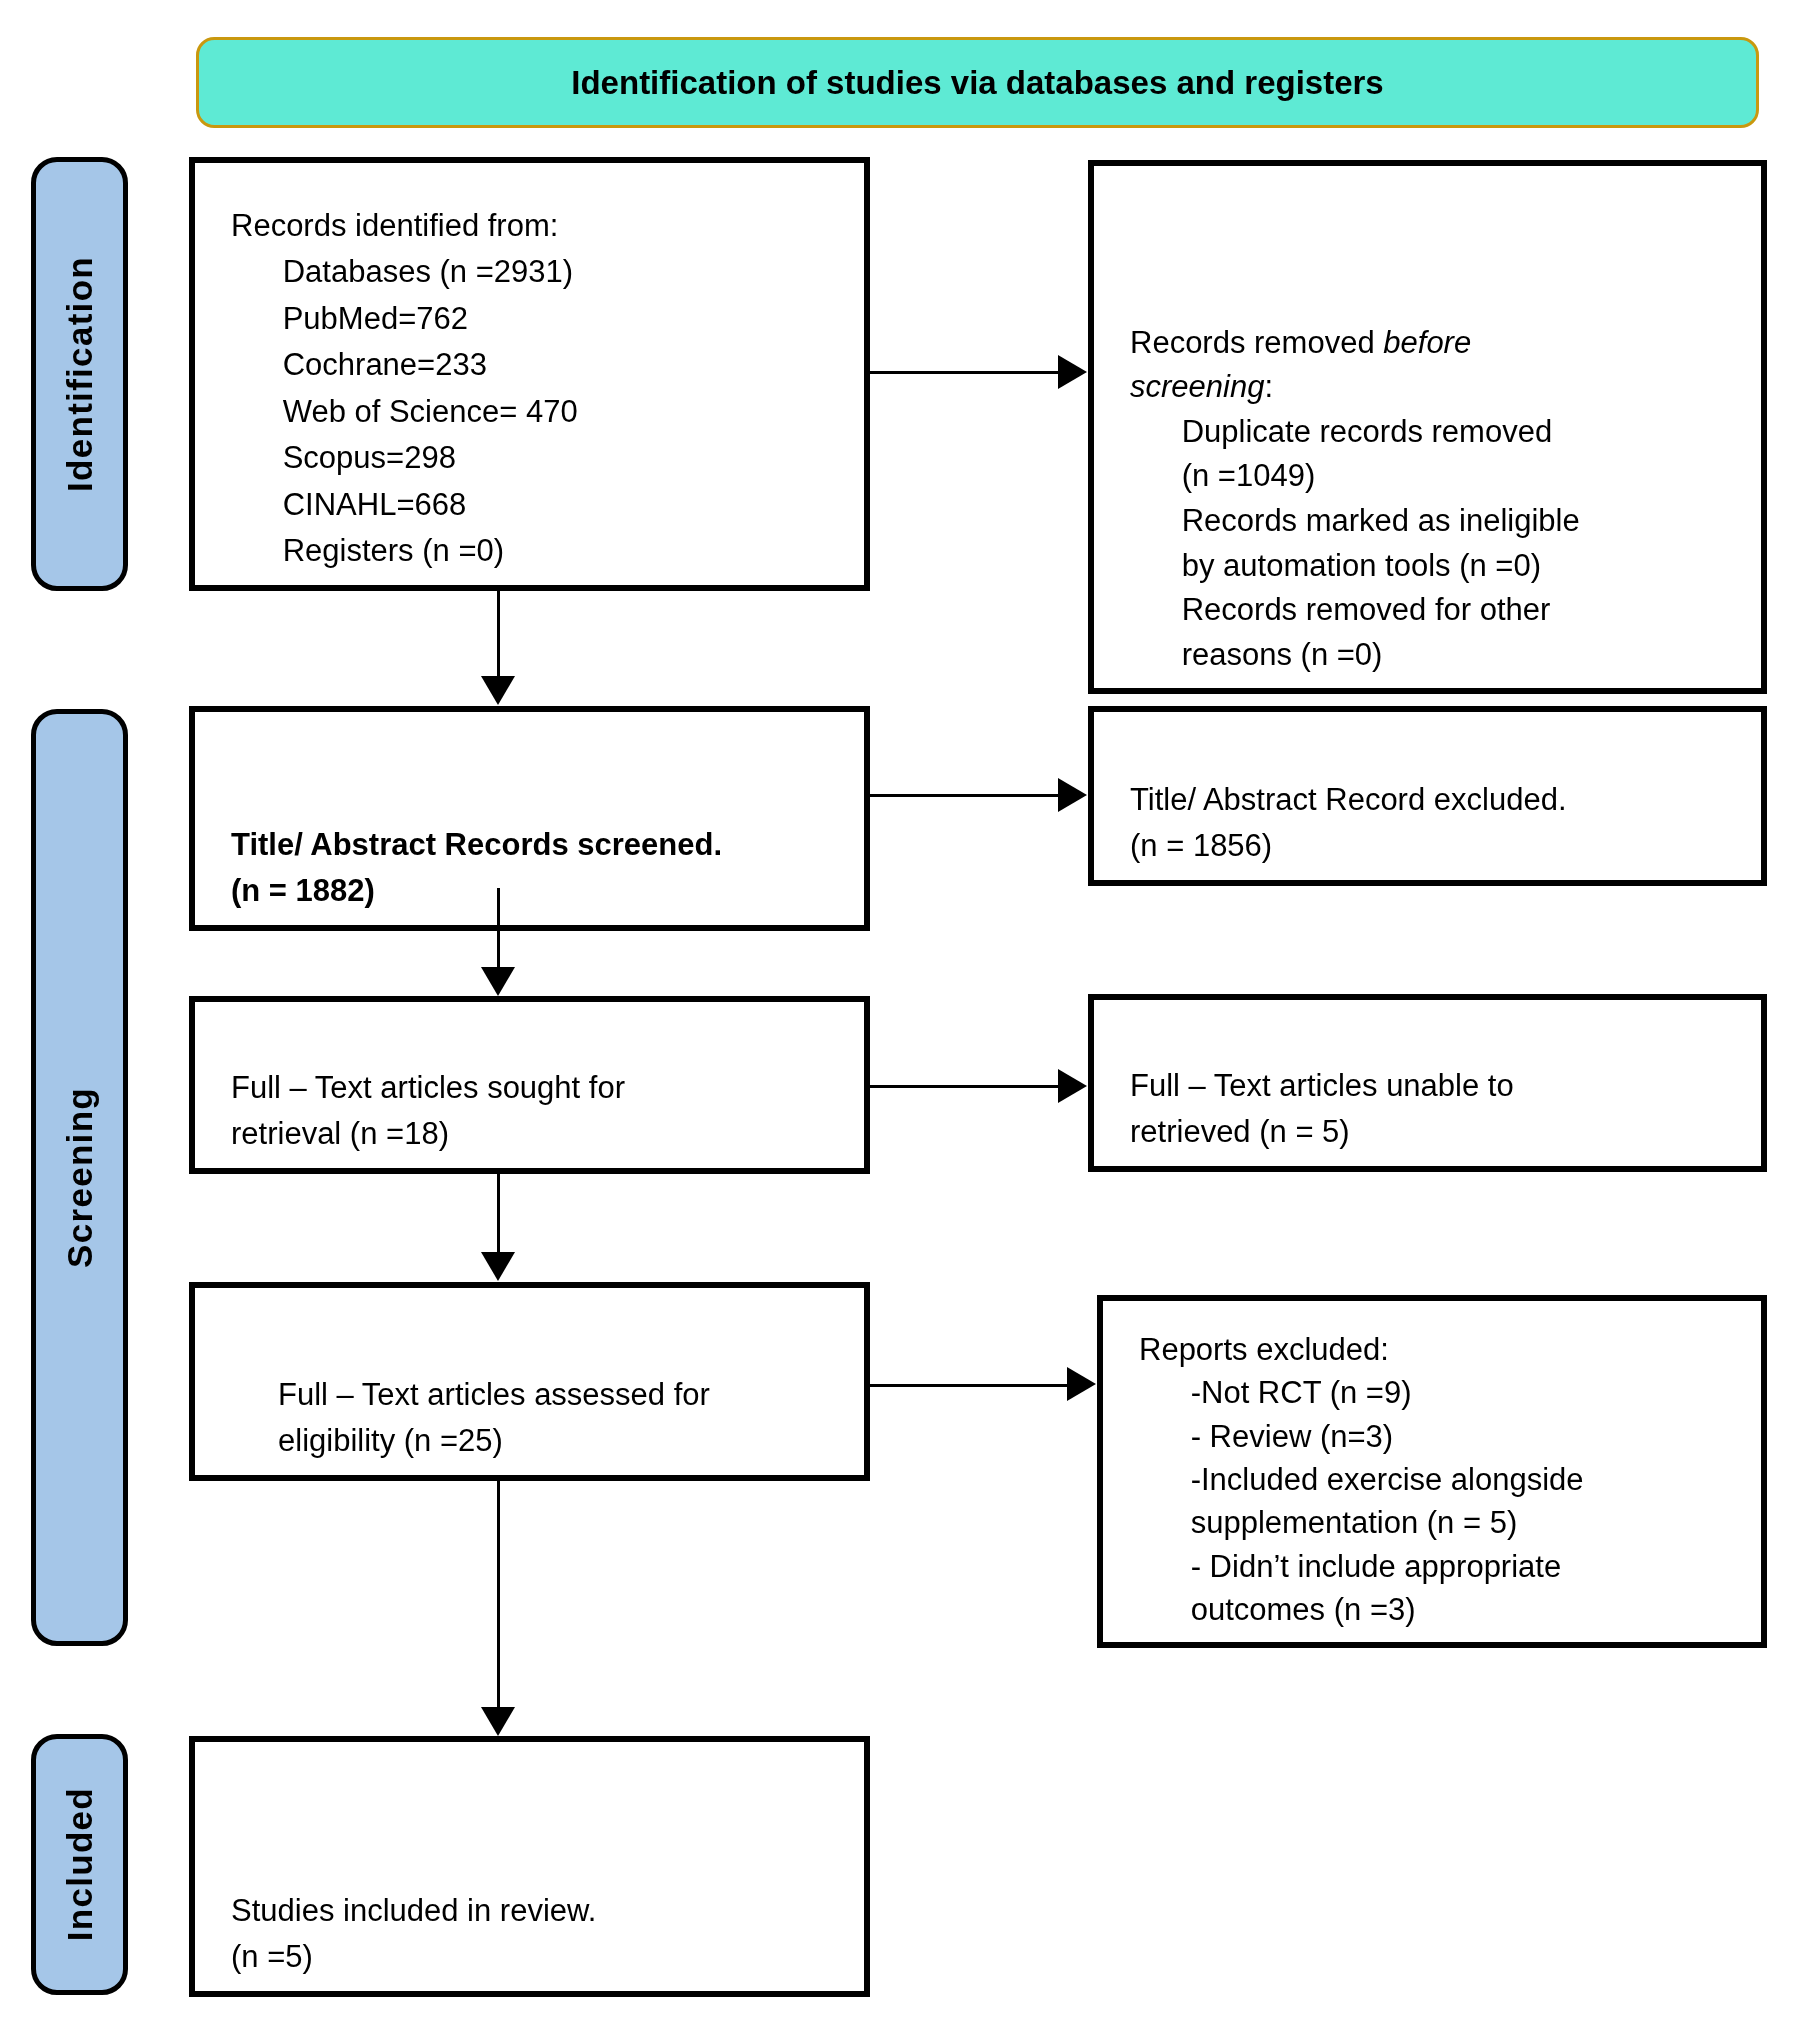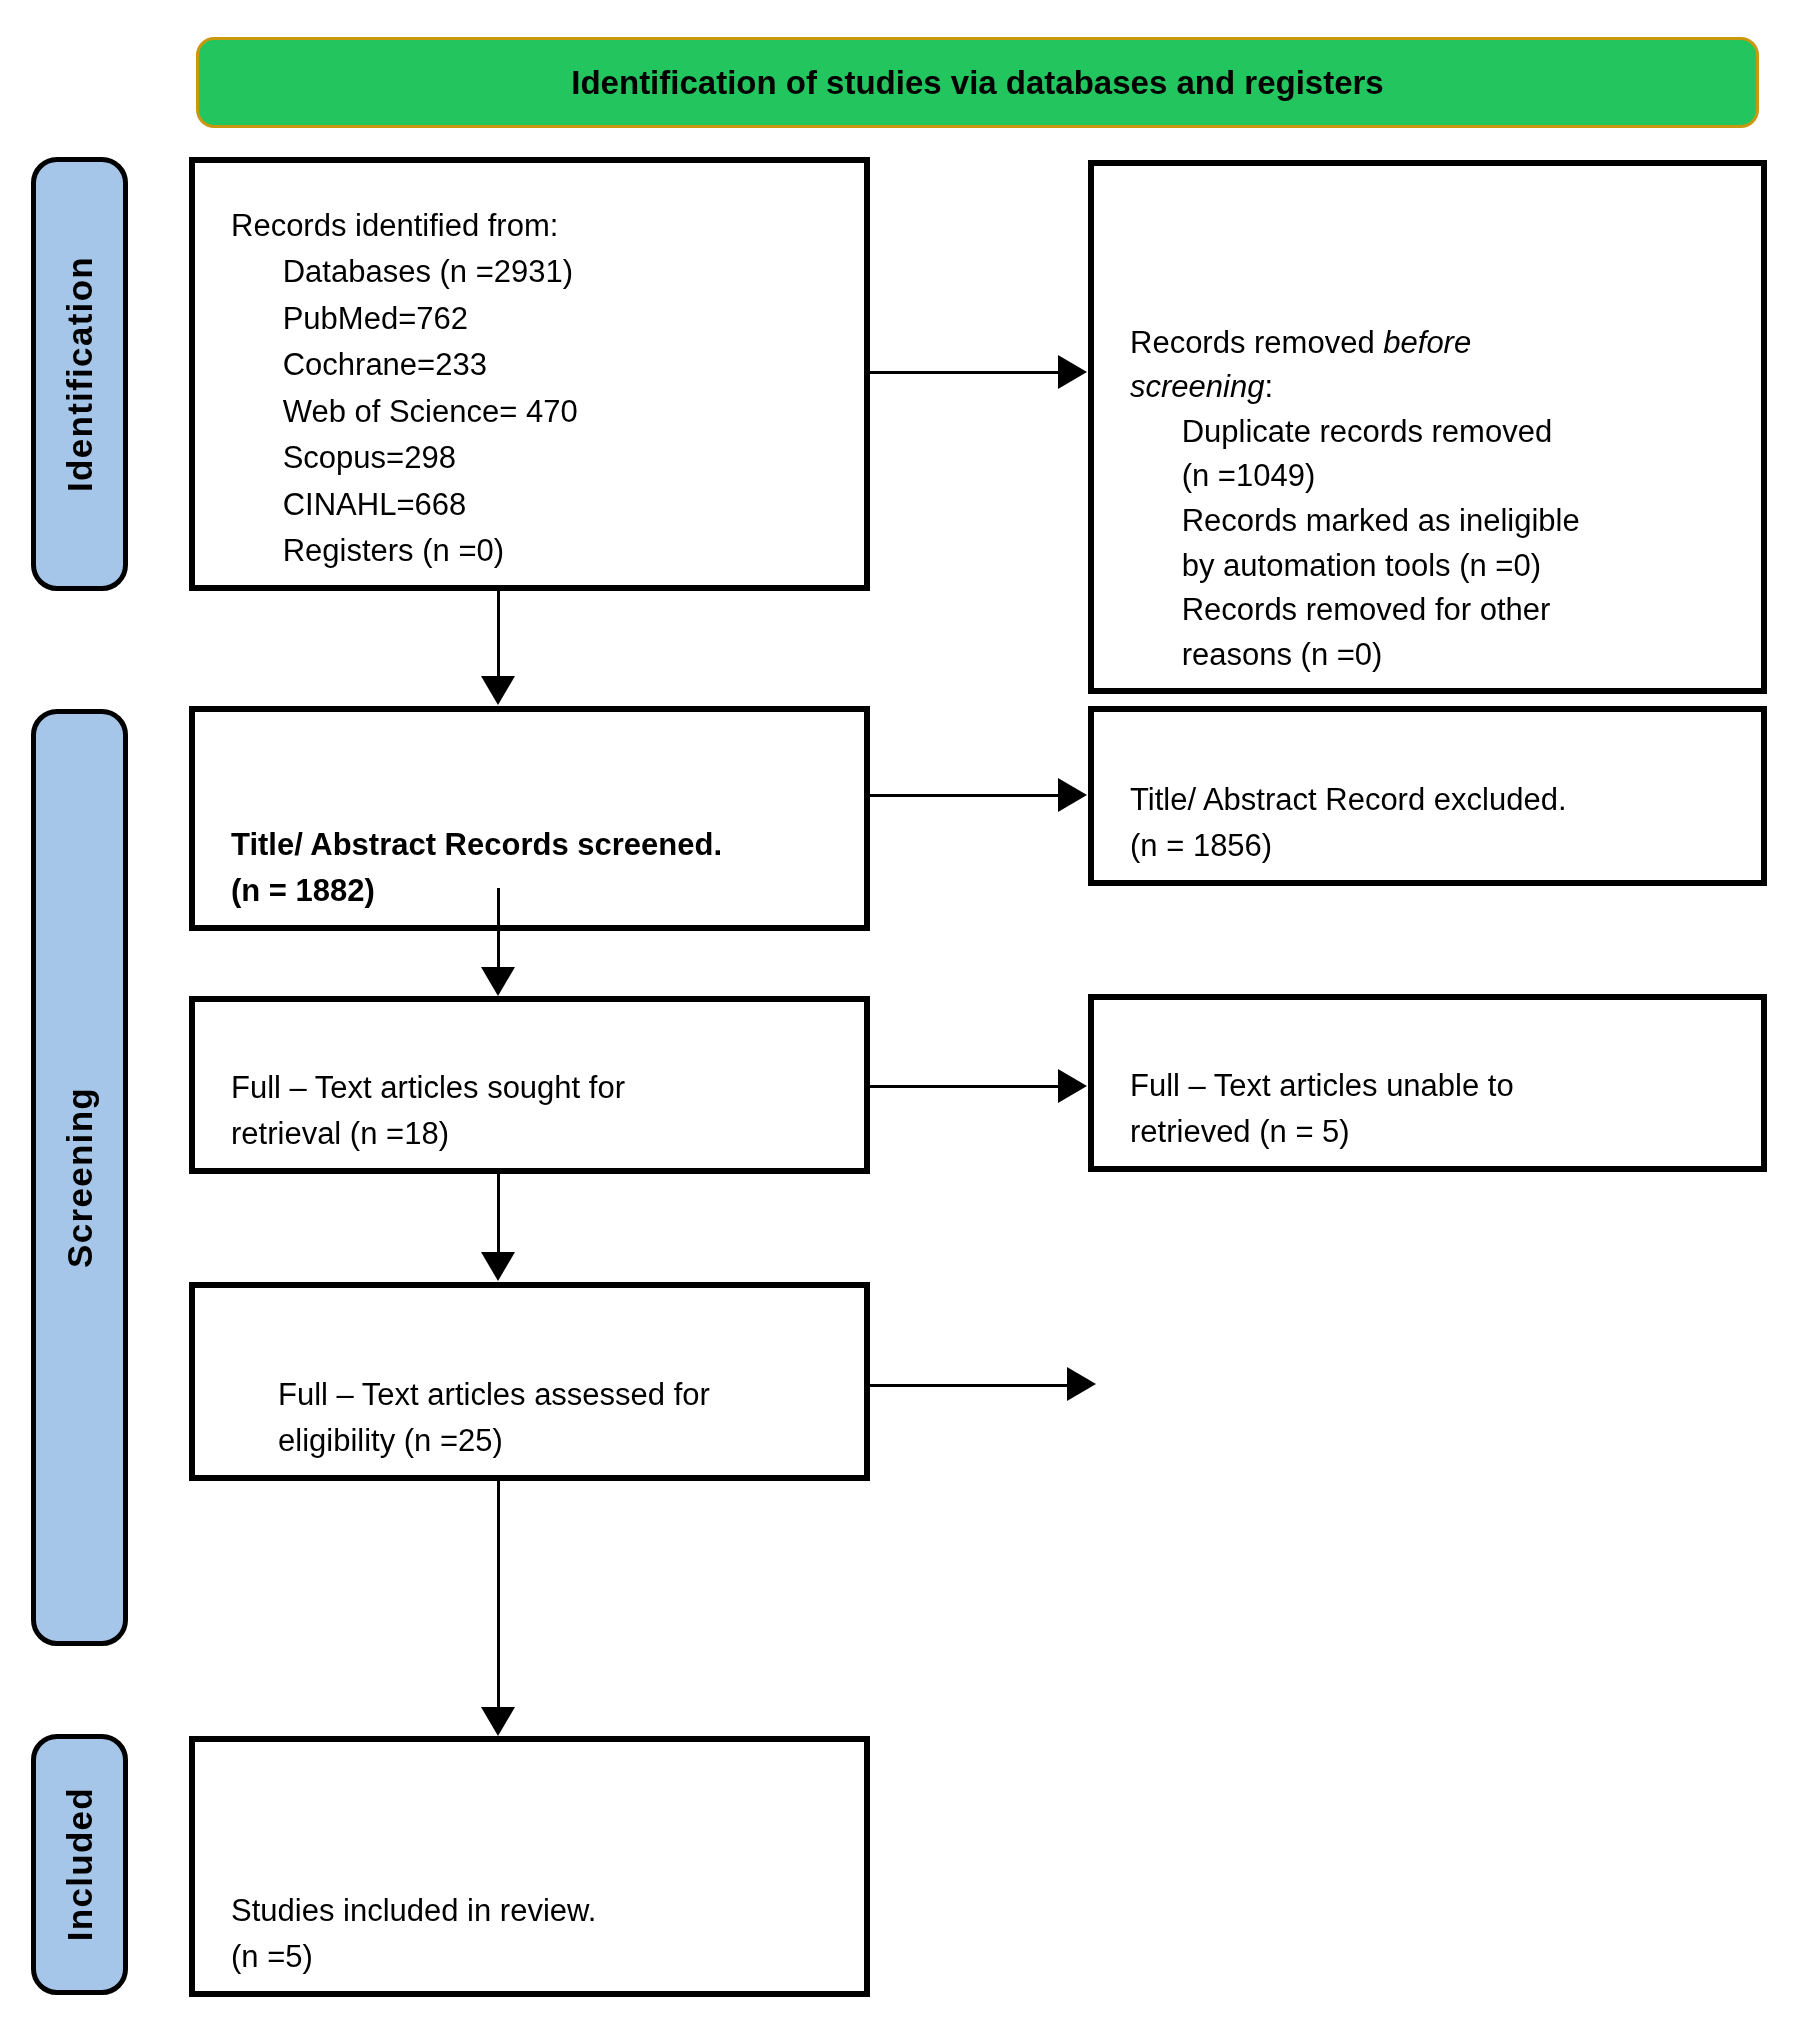--- a/index.html
+++ b/index.html
@@ -9,21 +9,21 @@
     height: 2025px;
     background: #ffffff;
     font-family: "Liberation Sans", sans-serif;
     color: #000;
   }
   
   .banner {
     position: absolute;
     left: 196px; top: 37px;
     width: 1563px; height: 91px;
-    background: #22c55e;
+    background: #5eead4;
     border: 3.9px solid #C9980E;
     border-radius: 18.3px;
     box-sizing: border-box;
     display: flex; align-items: center; justify-content: center;
   }
   .banner span { font-size: 33px; font-weight: bold; }
   
   .stage {
     position: absolute;
     left: 31px; width: 97px;
@@ -143,20 +143,29 @@
   </div>
   <div class="box col-right" id="box-unable">
     <div class="txt">Full – Text articles unable to
 retrieved (n = 5)</div>
   </div>
 
   <div class="box col-left" id="box-assessed">
     <div class="txt">Full – Text articles assessed for
 eligibility (n =25)</div>
   </div>
+  <div class="box" id="box-reports">
+    <div class="txt">Reports excluded:
+      -Not RCT (n =9)
+      - Review (n=3)
+      -Included exercise alongside
+      supplementation (n = 5)
+      - Didn’t include appropriate
+      outcomes (n =3)</div>
+  </div>
 
   <div class="box col-left" id="box-studies-included">
     <div class="txt">Studies included in review.
 (n =5)</div>
   </div>
 
   <div class="hline" style="left:870px; top:371px;  width:191px;"></div>
   <div class="head-right" style="left:1058px; top:355px;"></div>
 
   <div class="hline" style="left:870px; top:794px; width:191px;"></div>

